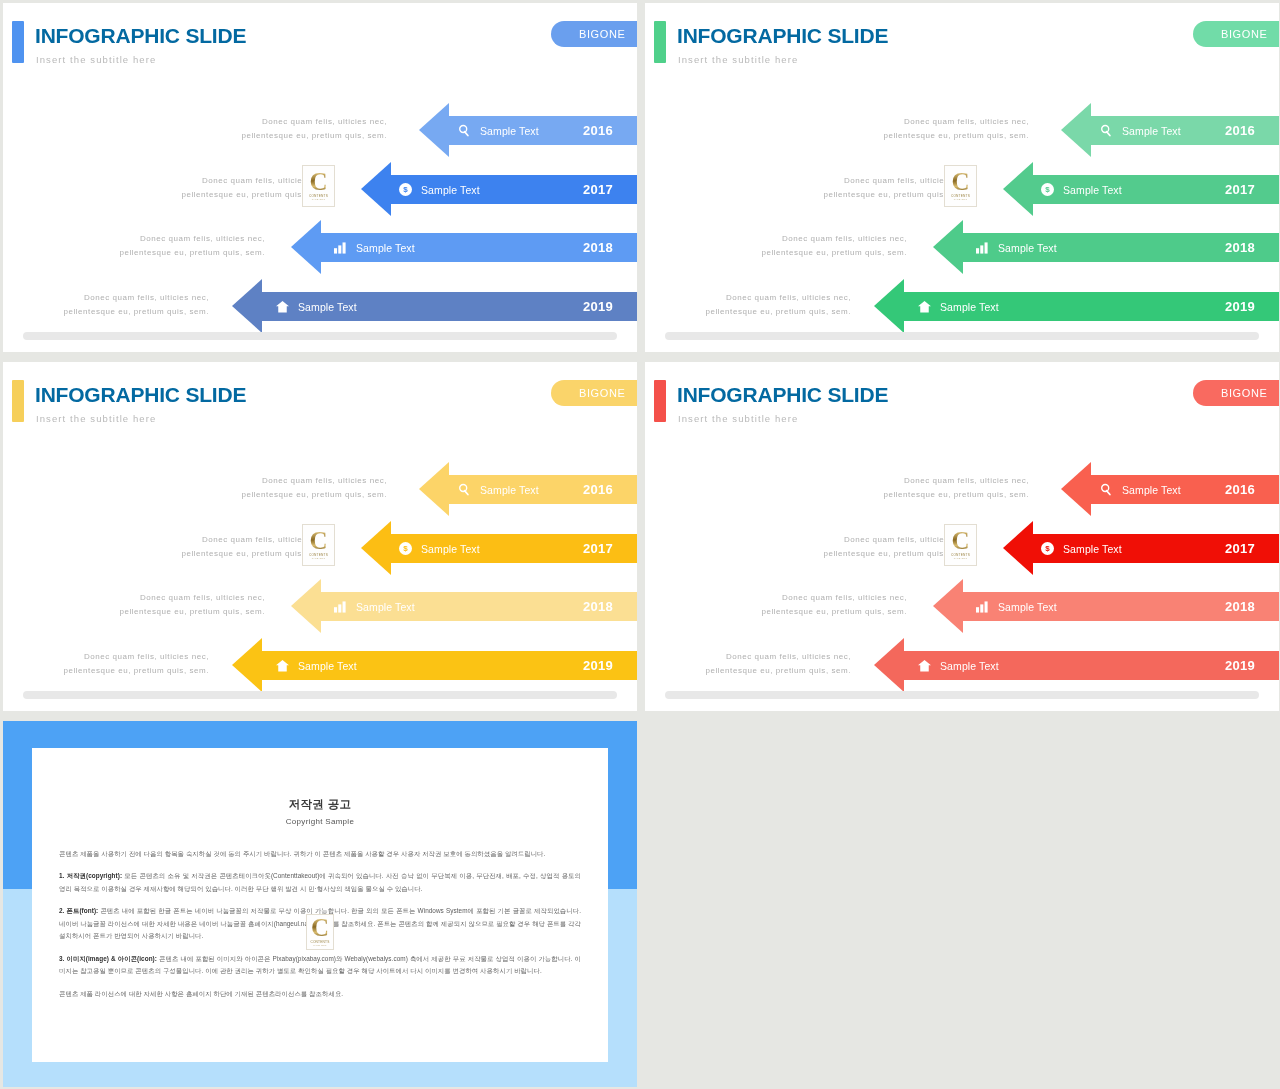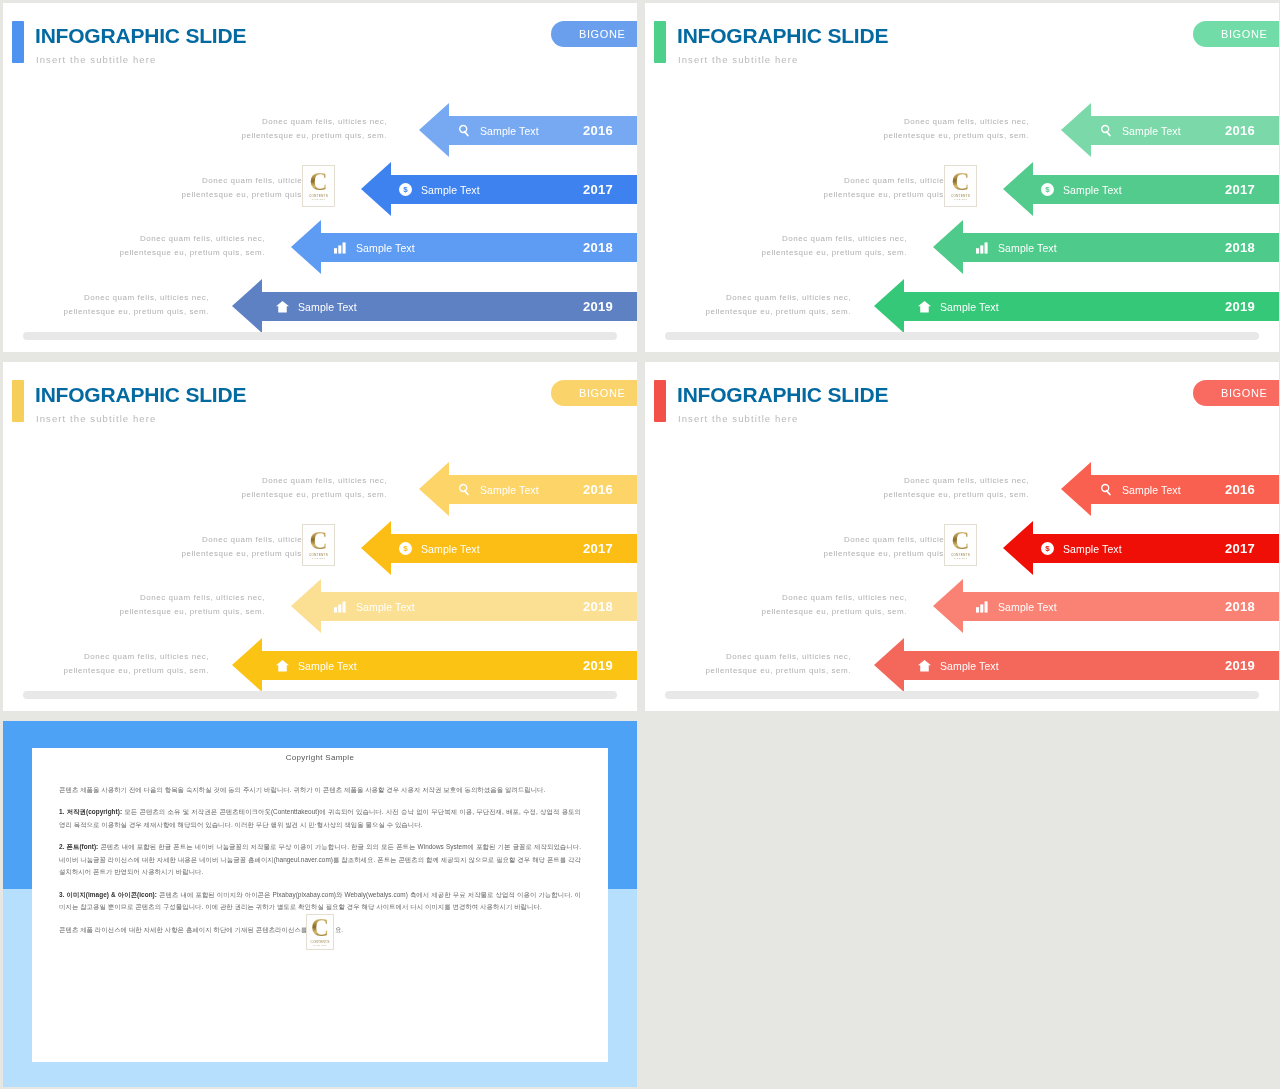--- a/index.html
+++ b/index.html
@@ -479,20 +479,21 @@
         <div class="sub2">TAKE OUT</div>
       </div>
       <div class="bottom-bar"></div>
     </div>
     <div class="slide s5">
       <div class="cr-frame">
         <div class="cr-band-top" style="background:#4da2f5"></div>
         <div class="cr-band-bot" style="background:#b5dffc"></div>
       </div>
       <div class="cr-paper">
+        <div class="cr-title">저작권 공고</div>
         <div class="cr-subtitle">Copyright Sample</div>
         <div class="cr-body">
           <div class="cr-p">콘텐츠 제품을 사용하기 전에 다음의 항목을 숙지하실 것에 동의 주시기 바랍니다. 귀하가 이 콘텐츠 제품을 사용할 경우 사용자 저작권 보호에 동의하셨음을 알려드립니다.</div>
           <div class="cr-p"><b>1. 저작권(copyright):</b> 모든 콘텐츠의 소유 및 저작권은 콘텐츠테이크아웃(Contenttakeout)에 귀속되어 있습니다. 사전 승낙 없이 무단복제 이용, 무단전재, 배포, 수정, 상업적 용도의 영리 목적으로 이용하실 경우 제재사항에 해당되어 있습니다. 이러한 무단 행위 발견 시 민·형사상의 책임을 물으실 수 있습니다.</div>
           <div class="cr-p"><b>2. 폰트(font):</b> 콘텐츠 내에 포함된 한글 폰트는 네이버 나눔글꼴의 저작물로 무상 이용이 가능합니다. 한글 외의 모든 폰트는 Windows System에 포함된 기본 글꼴로 제작되었습니다. 네이버 나눔글꼴 라이선스에 대한 자세한 내용은 네이버 나눔글꼴 홈페이지(hangeul.naver.com)를 참조하세요. 폰트는 콘텐츠의 함께 제공되지 않으므로 필요할 경우 해당 폰트를 각각 설치하시어 폰트가 반영되어 사용하시기 바랍니다.</div>
           <div class="cr-p"><b>3. 이미지(image) &amp; 아이콘(icon):</b> 콘텐츠 내에 포함된 이미지와 아이콘은 Pixabay(pixabay.com)와 Webaly(webalys.com) 측에서 제공한 무료 저작물로 상업적 이용이 가능합니다. 이미지는 참고용일 뿐이므로 콘텐츠의 구성물입니다. 이에 관한 권리는 귀하가 별도로 확인하실 필요할 경우 해당 사이트에서 다시 이미지를 변경하여 사용하시기 바랍니다.</div>
           <div class="cr-p">콘텐츠 제품 라이선스에 대한 자세한 사항은 홈페이지 하단에 기재된 콘텐츠라이선스를 참조하세요.</div>
         </div>
         <div class="cr-wm wm" style="position:absolute;left:50%;top:166px;transform:translateX(-50%);width:28px;height:36px;">
           <div class="c">C</div>

